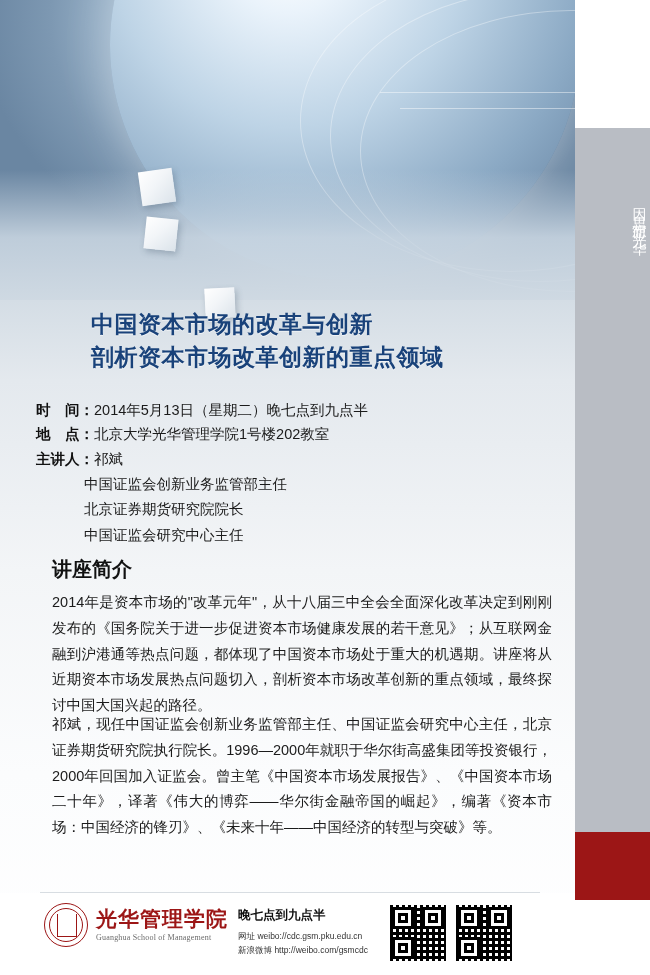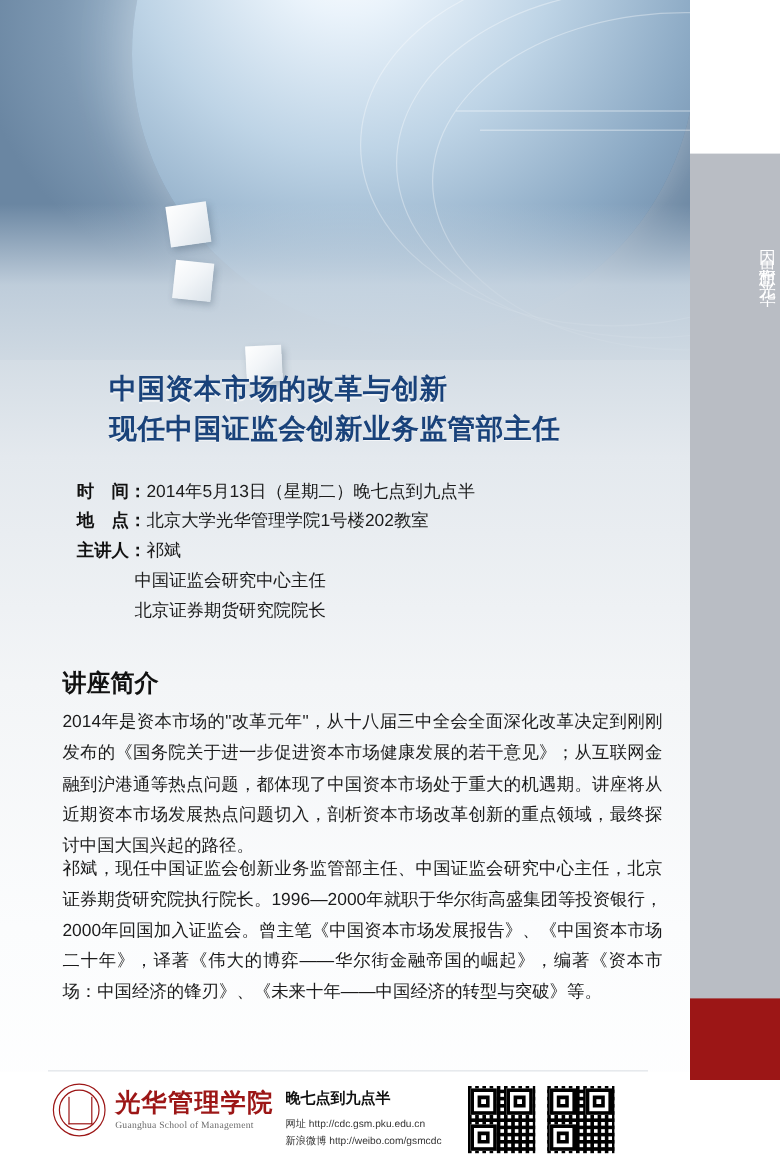--- a/index.html
+++ b/index.html
@@ -150,21 +150,21 @@
     font-weight: bold;
     color: #19427a;
     line-height: 1.42;
     letter-spacing: 0.5px;
     text-shadow: 0 1px 0 rgba(255,255,255,0.6);
   }
 
   
   .info-block {
     position: absolute;
-    left: 64px;
+    left: 36px;
     top: 398px;
     width: 500px;
     z-index: 10;
     color: #1b1b1b;
     font-size: 14.5px;
     line-height: 1.68;
   }
   .info-row {
     display: flex;
   }
@@ -355,39 +355,40 @@
   <div class="side-strip-top-white"></div>
   <div class="side-strip-red"></div>
   <div class="side-strip-bottom-white"></div>
   <div class="side-tagline">
     <span>因 思 想</span>
     <span>而 光 华</span>
   </div>
 
   <div class="title-block">
     <div class="title-line">中国资本市场的改革与创新</div>
-    <div class="title-line">现任中国证监会创新业务监管部主任</div>
+    <div class="title-line">剖析资本市场改革创新的重点领域</div>
   </div>
 
   <div class="info-block">
     <div class="info-row">
       <span class="info-label">时　间：</span>
       <span class="info-value">2014年5月13日（星期二）晚七点到九点半</span>
     </div>
     <div class="info-row">
       <span class="info-label">地　点：</span>
       <span class="info-value">北京大学光华管理学院1号楼202教室</span>
     </div>
     <div class="info-row">
       <span class="info-label">主讲人：</span>
       <span class="info-value">祁斌</span>
     </div>
     <div class="speaker-titles">
+      <div>中国证监会创新业务监管部主任</div>
+      <div>北京证券期货研究院院长</div>
       <div>中国证监会研究中心主任</div>
-      <div>北京证券期货研究院院长</div>
     </div>
   </div>
 
   <div class="section" id="sec-intro">
     <div class="section-title">讲座简介</div>
     <div class="section-body">2014年是资本市场的"改革元年"，从十八届三中全会全面深化改革决定到刚刚发布的《国务院关于进一步促进资本市场健康发展的若干意见》；从互联网金融到沪港通等热点问题，都体现了中国资本市场处于重大的机遇期。讲座将从近期资本市场发展热点问题切入，剖析资本市场改革创新的重点领域，最终探讨中国大国兴起的路径。</div>
   </div>
 
   <div class="section" id="sec-speaker">
     <div class="section-body">祁斌，现任中国证监会创新业务监管部主任、中国证监会研究中心主任，北京证券期货研究院执行院长。1996—2000年就职于华尔街高盛集团等投资银行，2000年回国加入证监会。曾主笔《中国资本市场发展报告》、《中国资本市场二十年》，译著《伟大的博弈——华尔街金融帝国的崛起》，编著《资本市场：中国经济的锋刃》、《未来十年——中国经济的转型与突破》等。</div>
@@ -400,21 +401,21 @@
       <div class="logo-text">
         <div class="logo-cn">光华管理学院</div>
         <div class="logo-en">Guanghua School of Management</div>
       </div>
     </div>
 
     <div class="footer-mid">
       <div class="footer-org">晚七点到九点半</div>
       <div class="footer-line">
         <span>网址</span>
-        <span>http://cdc.gsm.pku.edu.cn</span>
+        <span>weibo://cdc.gsm.pku.edu.cn</span>
       </div>
       <div class="footer-line">
         <span>新浪微博</span>
         <span>http://weibo.com/gsmcdc</span>
       </div>
     </div>
 
     <div class="qr-wrap">
       <div class="qr">
           <div class="blc"></div>

